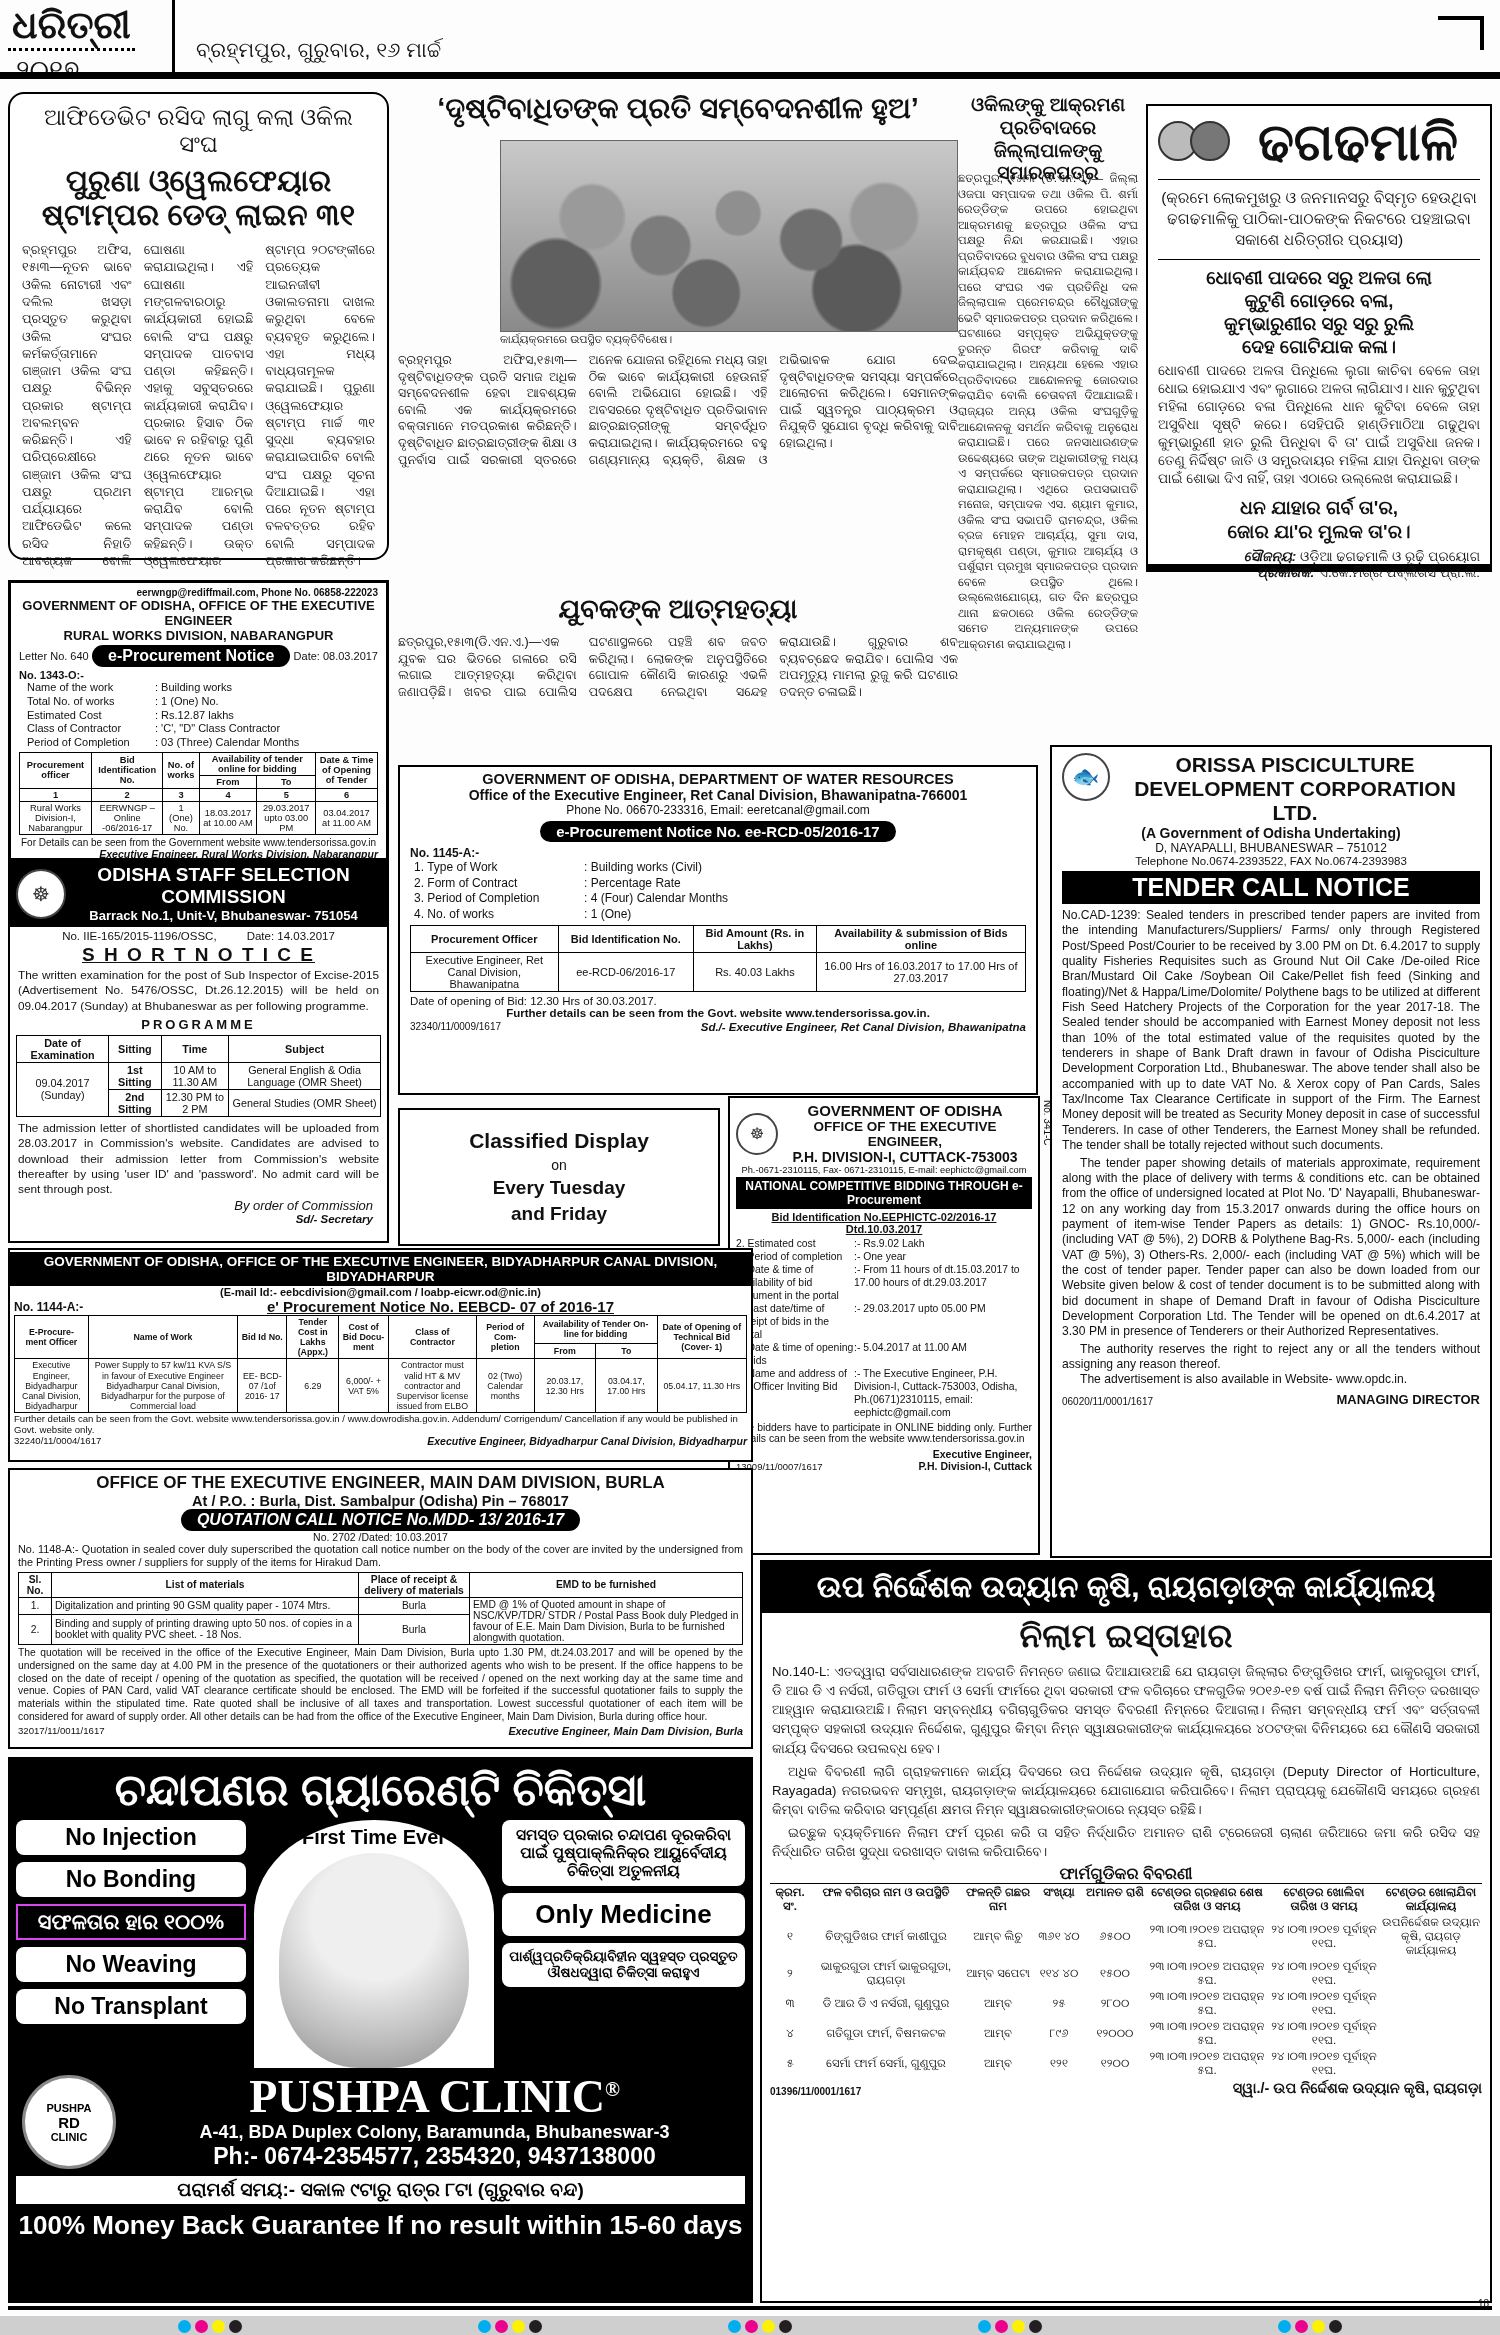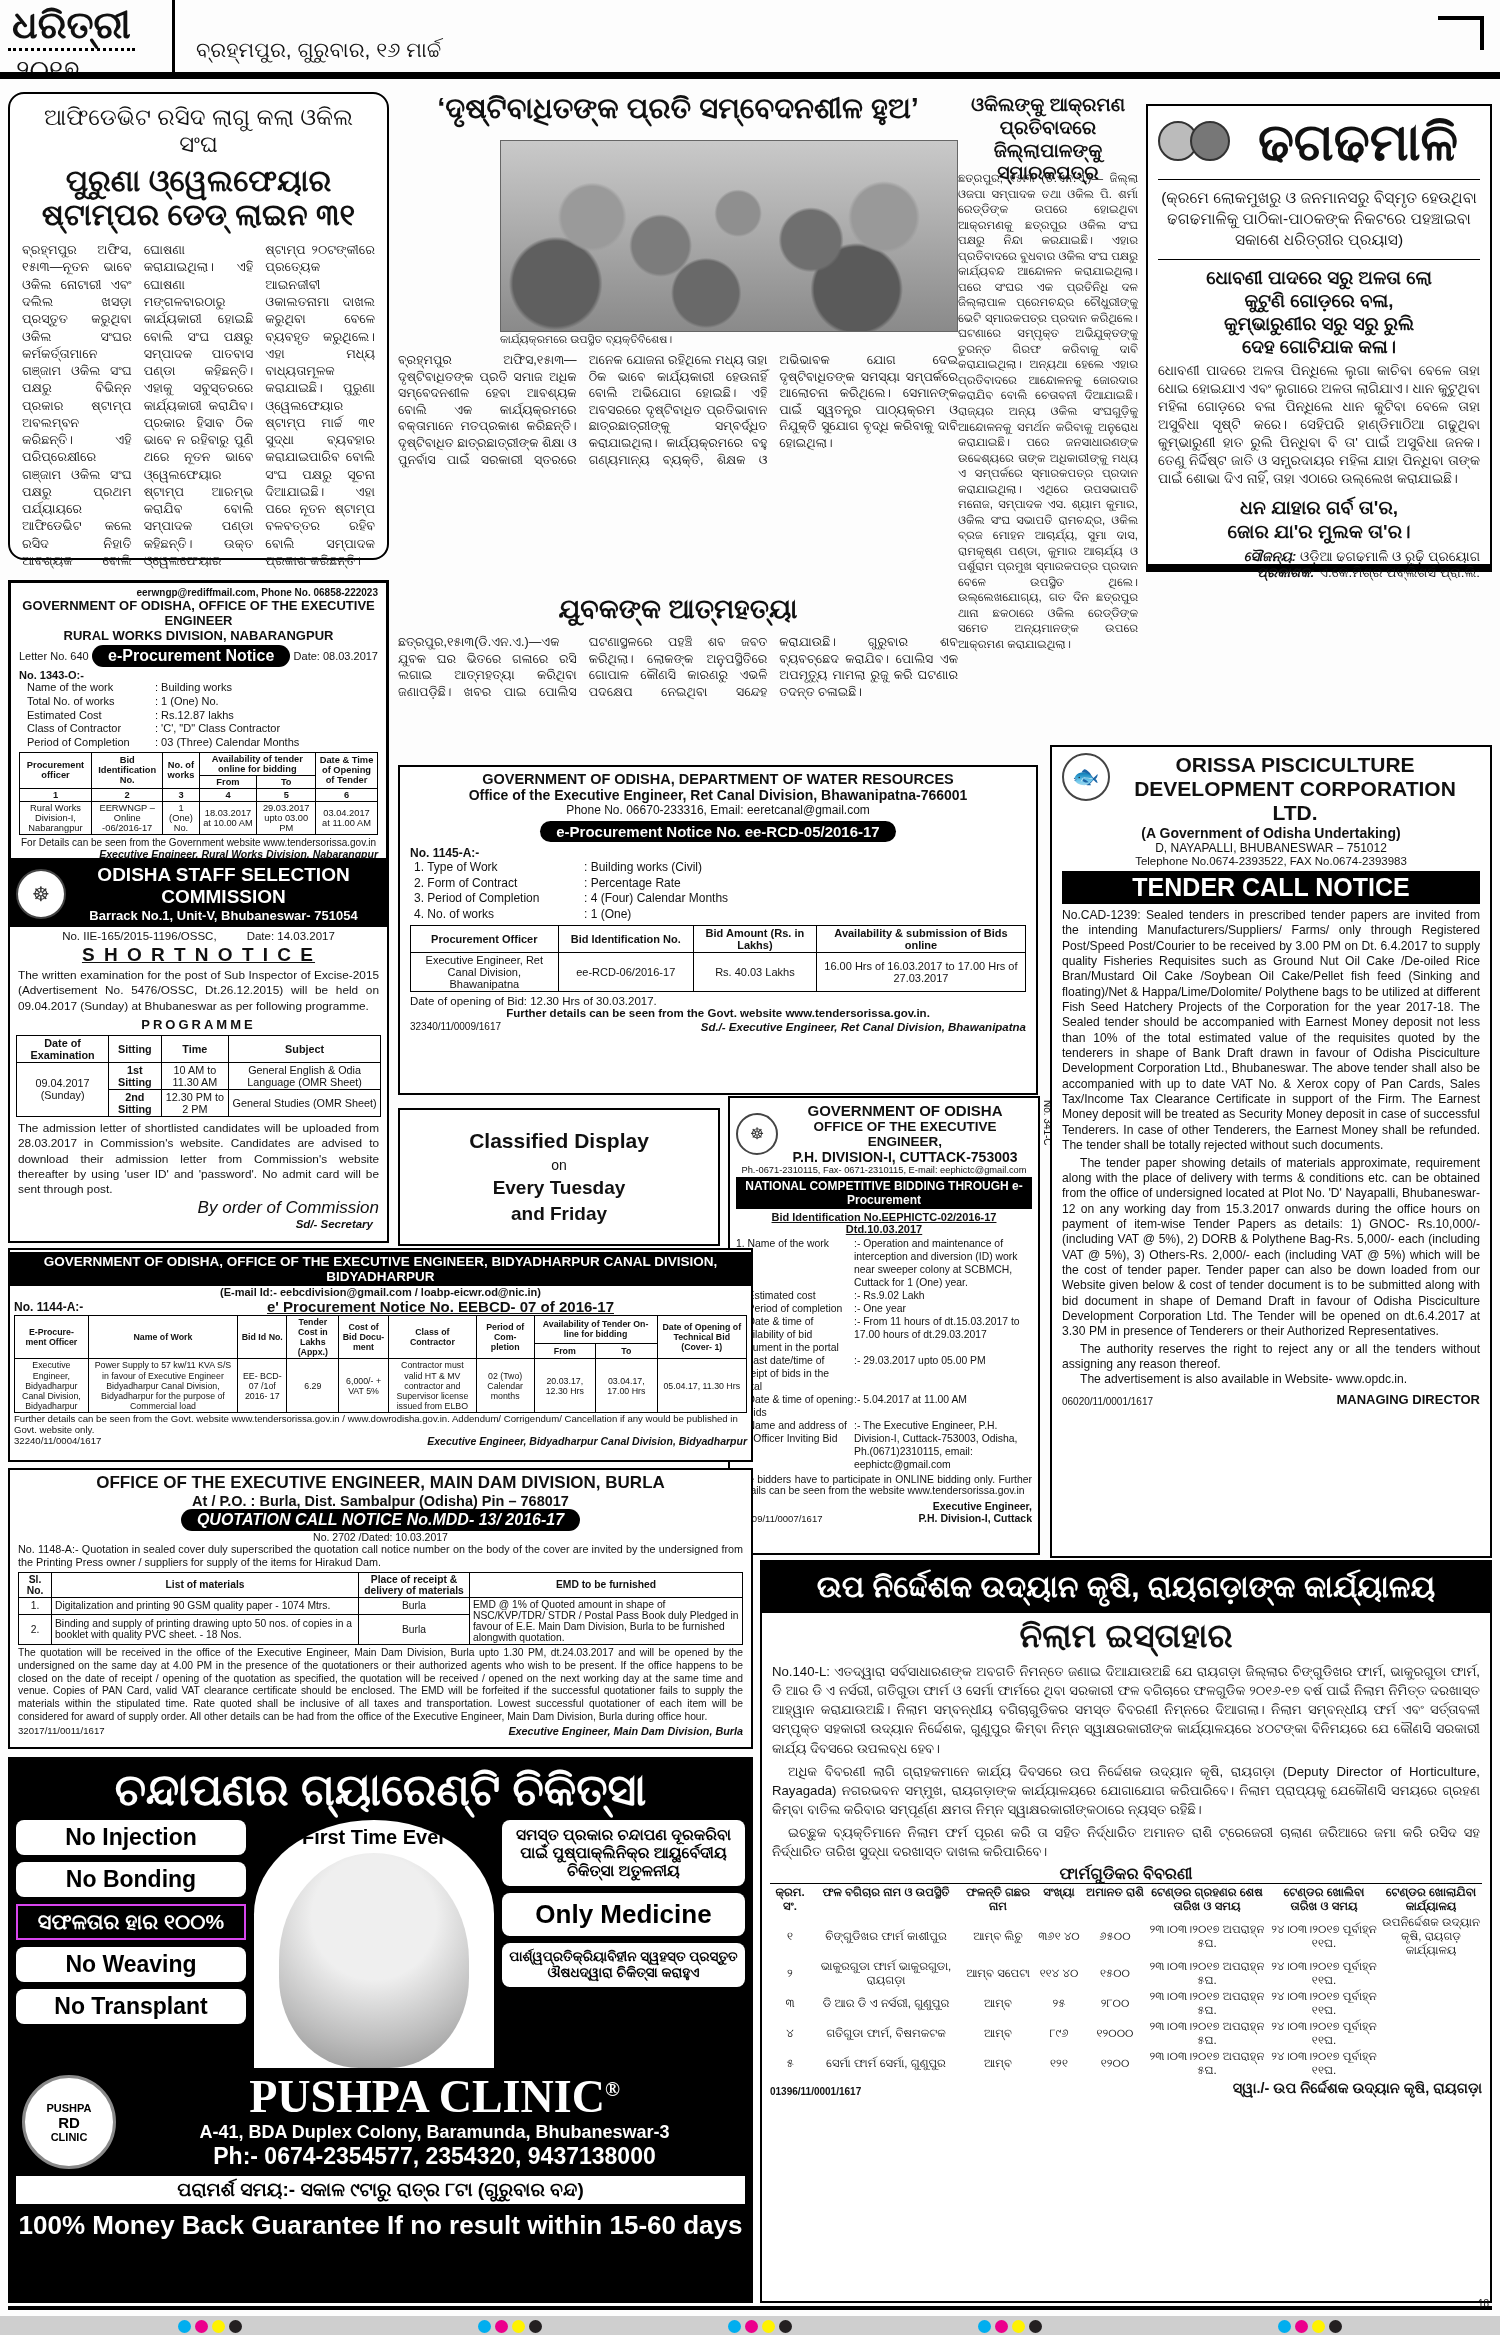--- a/index.html
+++ b/index.html
@@ -135,21 +135,21 @@
         <td>General English &amp; Odia Language (OMR Sheet)</td>
       </tr>
       <tr>
         <td class="b">2nd Sitting</td>
         <td>12.30 PM to 2 PM</td>
         <td>General Studies (OMR Sheet)</td>
       </tr>
     </tbody>
       </table>
     <div class="j" style="font-size:11.8px;line-height:1.3;padding:4px 8px 0;">The admission letter of shortlisted candidates will be uploaded from 28.03.2017 in Commission's website. Candidates are advised to download their admission letter from Commission's website thereafter by using 'user ID' and 'password'. No admit card will be sent through post.</div>
-    <div class="r i" style="font-size:17px;padding-right:8px;">By order of Commission</div>
+    <div class="r i" style="font-size:13px;padding-right:14px;">By order of Commission</div>
     <div class="r b i" style="font-size:11.5px;padding-right:14px;">Sd/- Secretary</div>
   </div>
 
   <div class="abs c b" style="left:398px;top:92px;width:560px;font-size:29px;">‘ଦୃଷ୍ଟିବାଧିତଙ୍କ ପ୍ରତି ସମ୍ବେଦନଶୀଳ ହୁଅ’</div>
   <div class="abs photo" style="left:500px;top:140px;width:456px;height:190px;border:1px solid #666;"></div>
   <div class="abs" style="left:500px;top:333px;width:456px;font-size:11px;">କାର୍ଯ୍ୟକ୍ରମରେ ଉପସ୍ଥିତ ବ୍ୟକ୍ତିବିଶେଷ।</div>
   <div class="abs cols3 j" style="left:398px;top:352px;width:560px;height:238px;font-size:12.6px;line-height:1.32;overflow:hidden;">ବ୍ରହ୍ମପୁର ଅଫିସ,୧୫ା୩—ଦୃଷ୍ଟିବାଧିତଙ୍କ ପ୍ରତି ସମାଜ ଅଧିକ ସମ୍ବେଦନଶୀଳ ହେବା ଆବଶ୍ୟକ ବୋଲି ଏକ କାର୍ଯ୍ୟକ୍ରମରେ ବକ୍ତାମାନେ ମତପ୍ରକାଶ କରିଛନ୍ତି। ଦୃଷ୍ଟିବାଧିତ ଛାତ୍ରଛାତ୍ରୀଙ୍କ ଶିକ୍ଷା ଓ ପୁନର୍ବାସ ପାଇଁ ସରକାରୀ ସ୍ତରରେ ଅନେକ ଯୋଜନା ରହିଥିଲେ ମଧ୍ୟ ତାହା ଠିକ ଭାବେ କାର୍ଯ୍ୟକାରୀ ହେଉନାହିଁ ବୋଲି ଅଭିଯୋଗ ହୋଇଛି। ଏହି ଅବସରରେ ଦୃଷ୍ଟିବାଧିତ ପ୍ରତିଭାବାନ ଛାତ୍ରଛାତ୍ରୀଙ୍କୁ ସମ୍ବର୍ଦ୍ଧିତ କରାଯାଇଥିଲା। କାର୍ଯ୍ୟକ୍ରମରେ ବହୁ ଗଣ୍ୟମାନ୍ୟ ବ୍ୟକ୍ତି, ଶିକ୍ଷକ ଓ ଅଭିଭାବକ ଯୋଗ ଦେଇ ଦୃଷ୍ଟିବାଧିତଙ୍କ ସମସ୍ୟା ସମ୍ପର୍କରେ ଆଲୋଚନା କରିଥିଲେ। ସେମାନଙ୍କ ପାଇଁ ସ୍ୱତନ୍ତ୍ର ପାଠ୍ୟକ୍ରମ ଓ ନିଯୁକ୍ତି ସୁଯୋଗ ବୃଦ୍ଧି କରିବାକୁ ଦାବି ହୋଇଥିଲା।</div>
   <div class="abs c b" style="left:398px;top:594px;width:560px;font-size:27px;">ଯୁବକଙ୍କ ଆତ୍ମହତ୍ୟା</div>
   <div class="abs cols3 j" style="left:398px;top:634px;width:560px;height:124px;font-size:12.6px;line-height:1.32;overflow:hidden;">ଛତ୍ରପୁର,୧୫ା୩(ଡି.ଏନ.ଏ.)—ଏକ ଯୁବକ ଘର ଭିତରେ ଗଳାରେ ରସି ଲଗାଇ ଆତ୍ମହତ୍ୟା କରିଥିବା ଜଣାପଡ଼ିଛି। ଖବର ପାଇ ପୋଲିସ ଘଟଣାସ୍ଥଳରେ ପହଞ୍ଚି ଶବ ଜବତ କରିଥିଲା। ଲୋକଙ୍କ ଅନୁପସ୍ଥିତିରେ ଗୋପାଳ କୌଣସି କାରଣରୁ ଏଭଳି ପଦକ୍ଷେପ ନେଇଥିବା ସନ୍ଦେହ କରାଯାଉଛି। ଗୁରୁବାର ଶବ ବ୍ୟବଚ୍ଛେଦ କରାଯିବ। ପୋଲିସ ଏକ ଅପମୃତ୍ୟୁ ମାମଲା ରୁଜୁ କରି ଘଟଣାର ତଦନ୍ତ ଚଳାଇଛି।</div>
 
@@ -234,24 +234,20 @@
       <div style="flex:1;">
         <div class="c b" style="font-size:15px;">GOVERNMENT OF ODISHA</div>
         <div class="c b" style="font-size:13.5px;">OFFICE OF THE EXECUTIVE ENGINEER,</div>
         <div class="c b" style="font-size:14px;">P.H. DIVISION-I, CUTTACK-753003</div>
       </div>
     </div>
     <div class="c" style="font-size:9.3px;">Ph.-0671-2310115, Fax- 0671-2310115, E-mail: eephictc@gmail.com</div>
     <div class="bar c" style="font-size:12px;padding:2px 0;margin:2px 0;">NATIONAL COMPETITIVE BIDDING THROUGH e-Procurement</div>
     <div class="c b" style="font-size:11px;text-decoration:underline;">Bid Identification No.EEPHICTC-02/2016-17 Dtd.10.03.2017</div>
     <div style="font-size:10.4px;line-height:1.25;margin-top:2px;">
-      <div style="display:flex;">
-          <span style="width:118px;flex:none;">1. Name of the work</span>
-          <span>:- Operation and maintenance of interception and diversion (ID) work near sweeper colony at SCBMCH, Cuttack for 1 (One) year.</span>
-        </div>
       <div style="display:flex;">
           <span style="width:118px;flex:none;">2. Estimated cost</span>
           <span>:- Rs.9.02 Lakh</span>
         </div>
       <div style="display:flex;">
           <span style="width:118px;flex:none;">3. Period of completion</span>
           <span>:- One year</span>
         </div>
       <div style="display:flex;">
           <span style="width:118px;flex:none;">4. Date &amp; time of availability of bid document in the portal</span>

